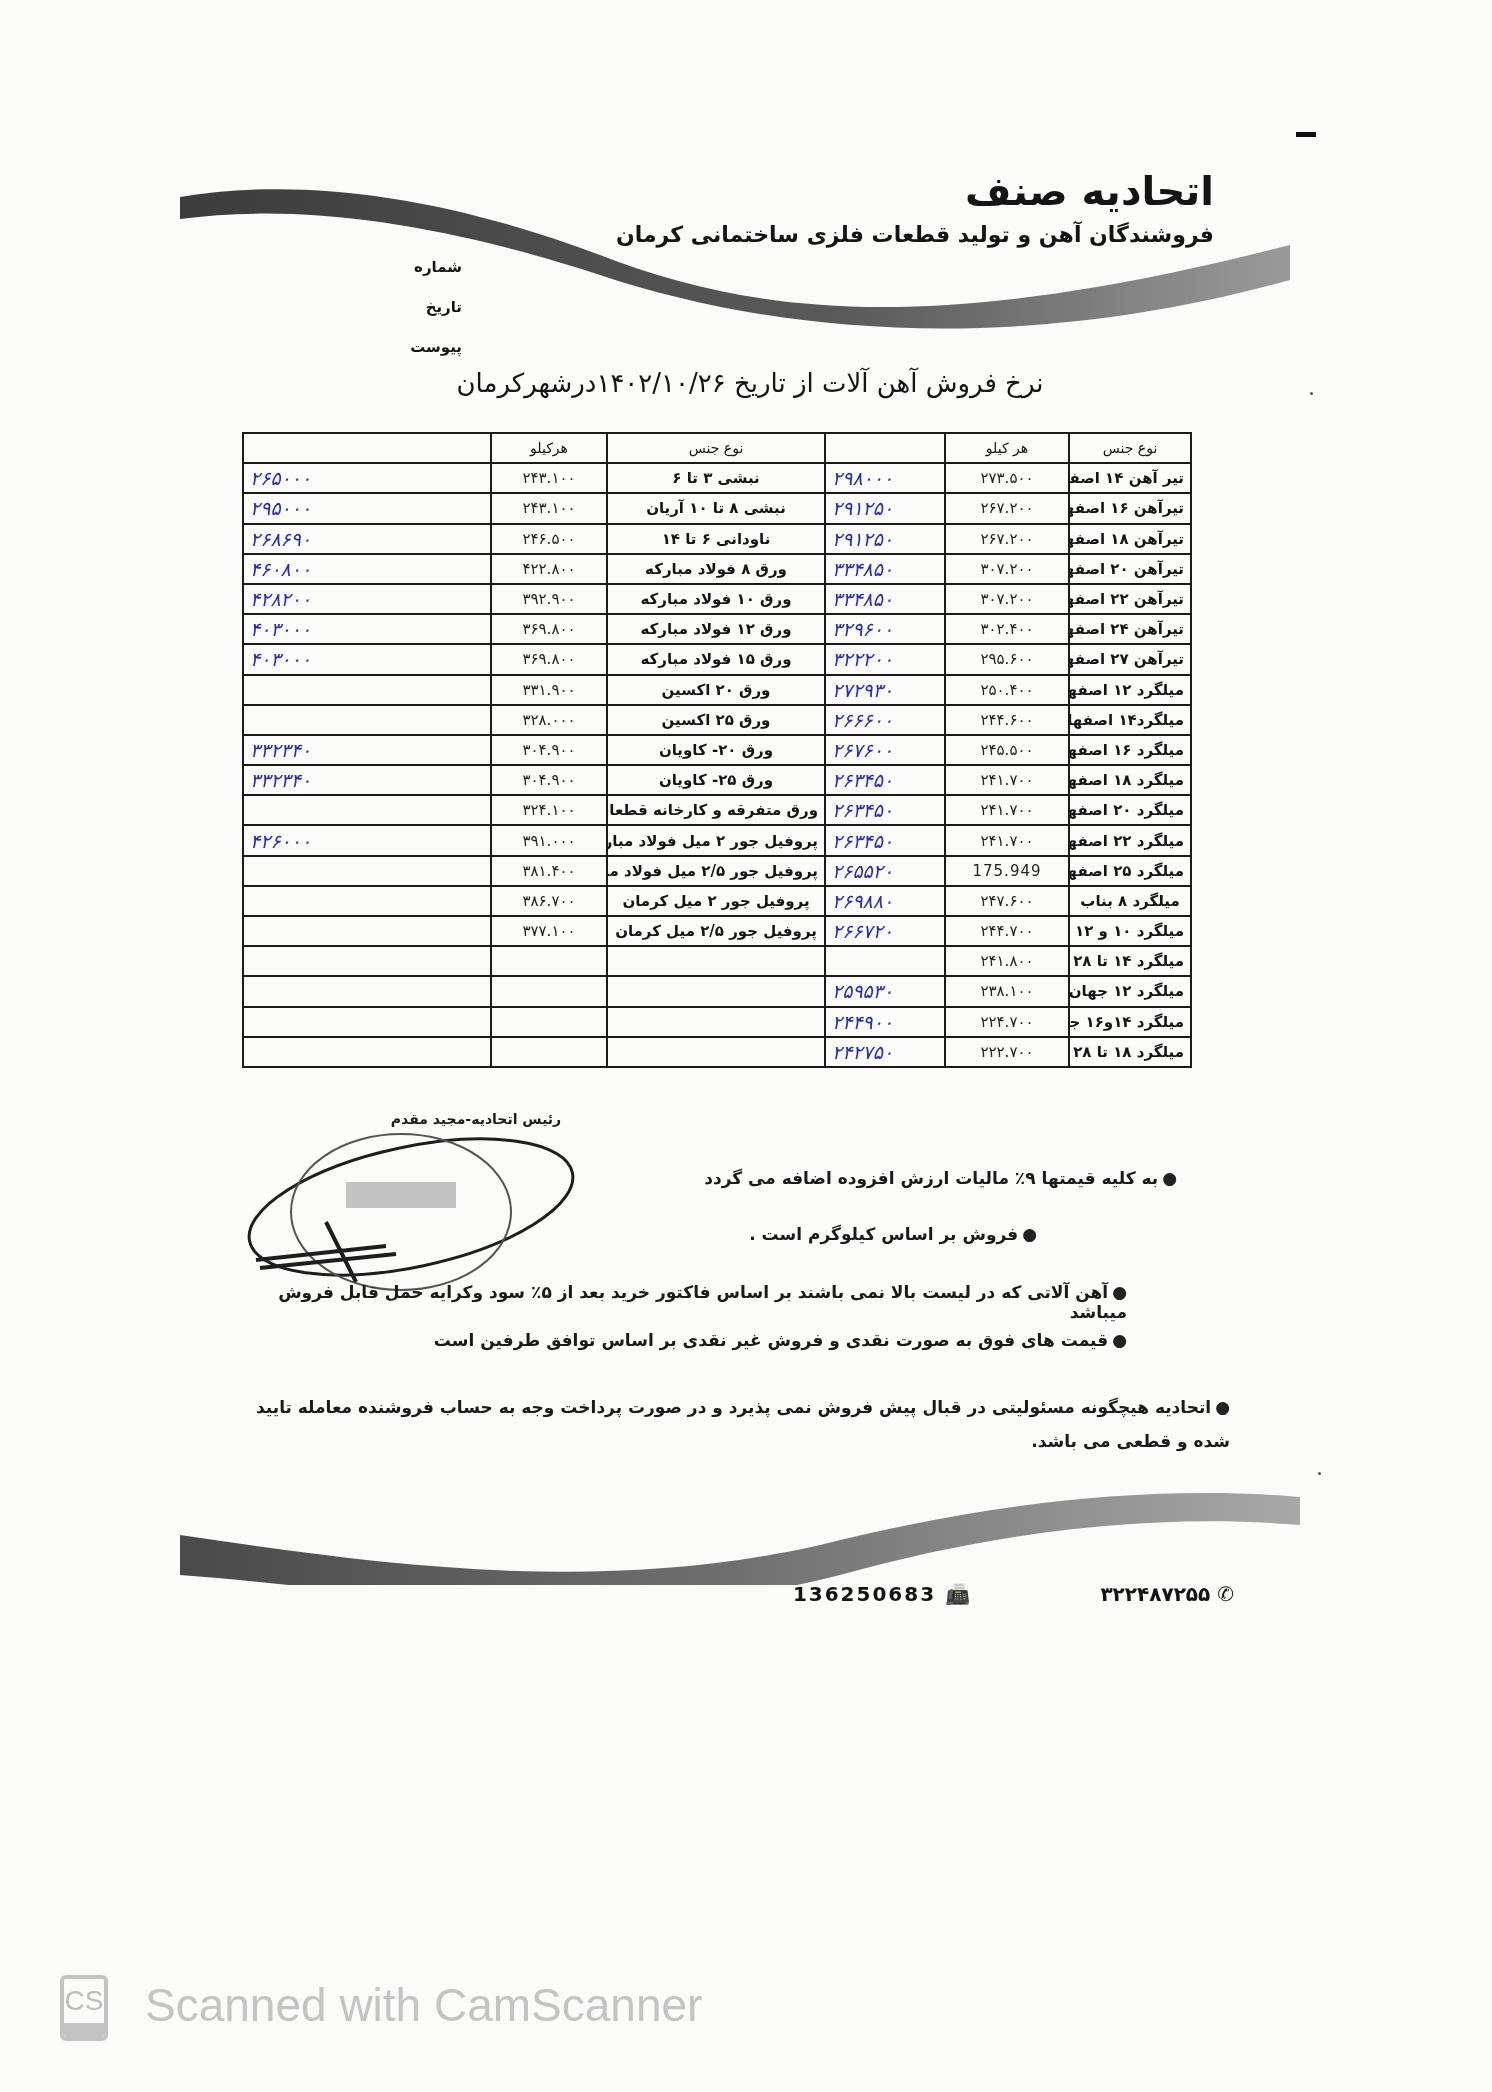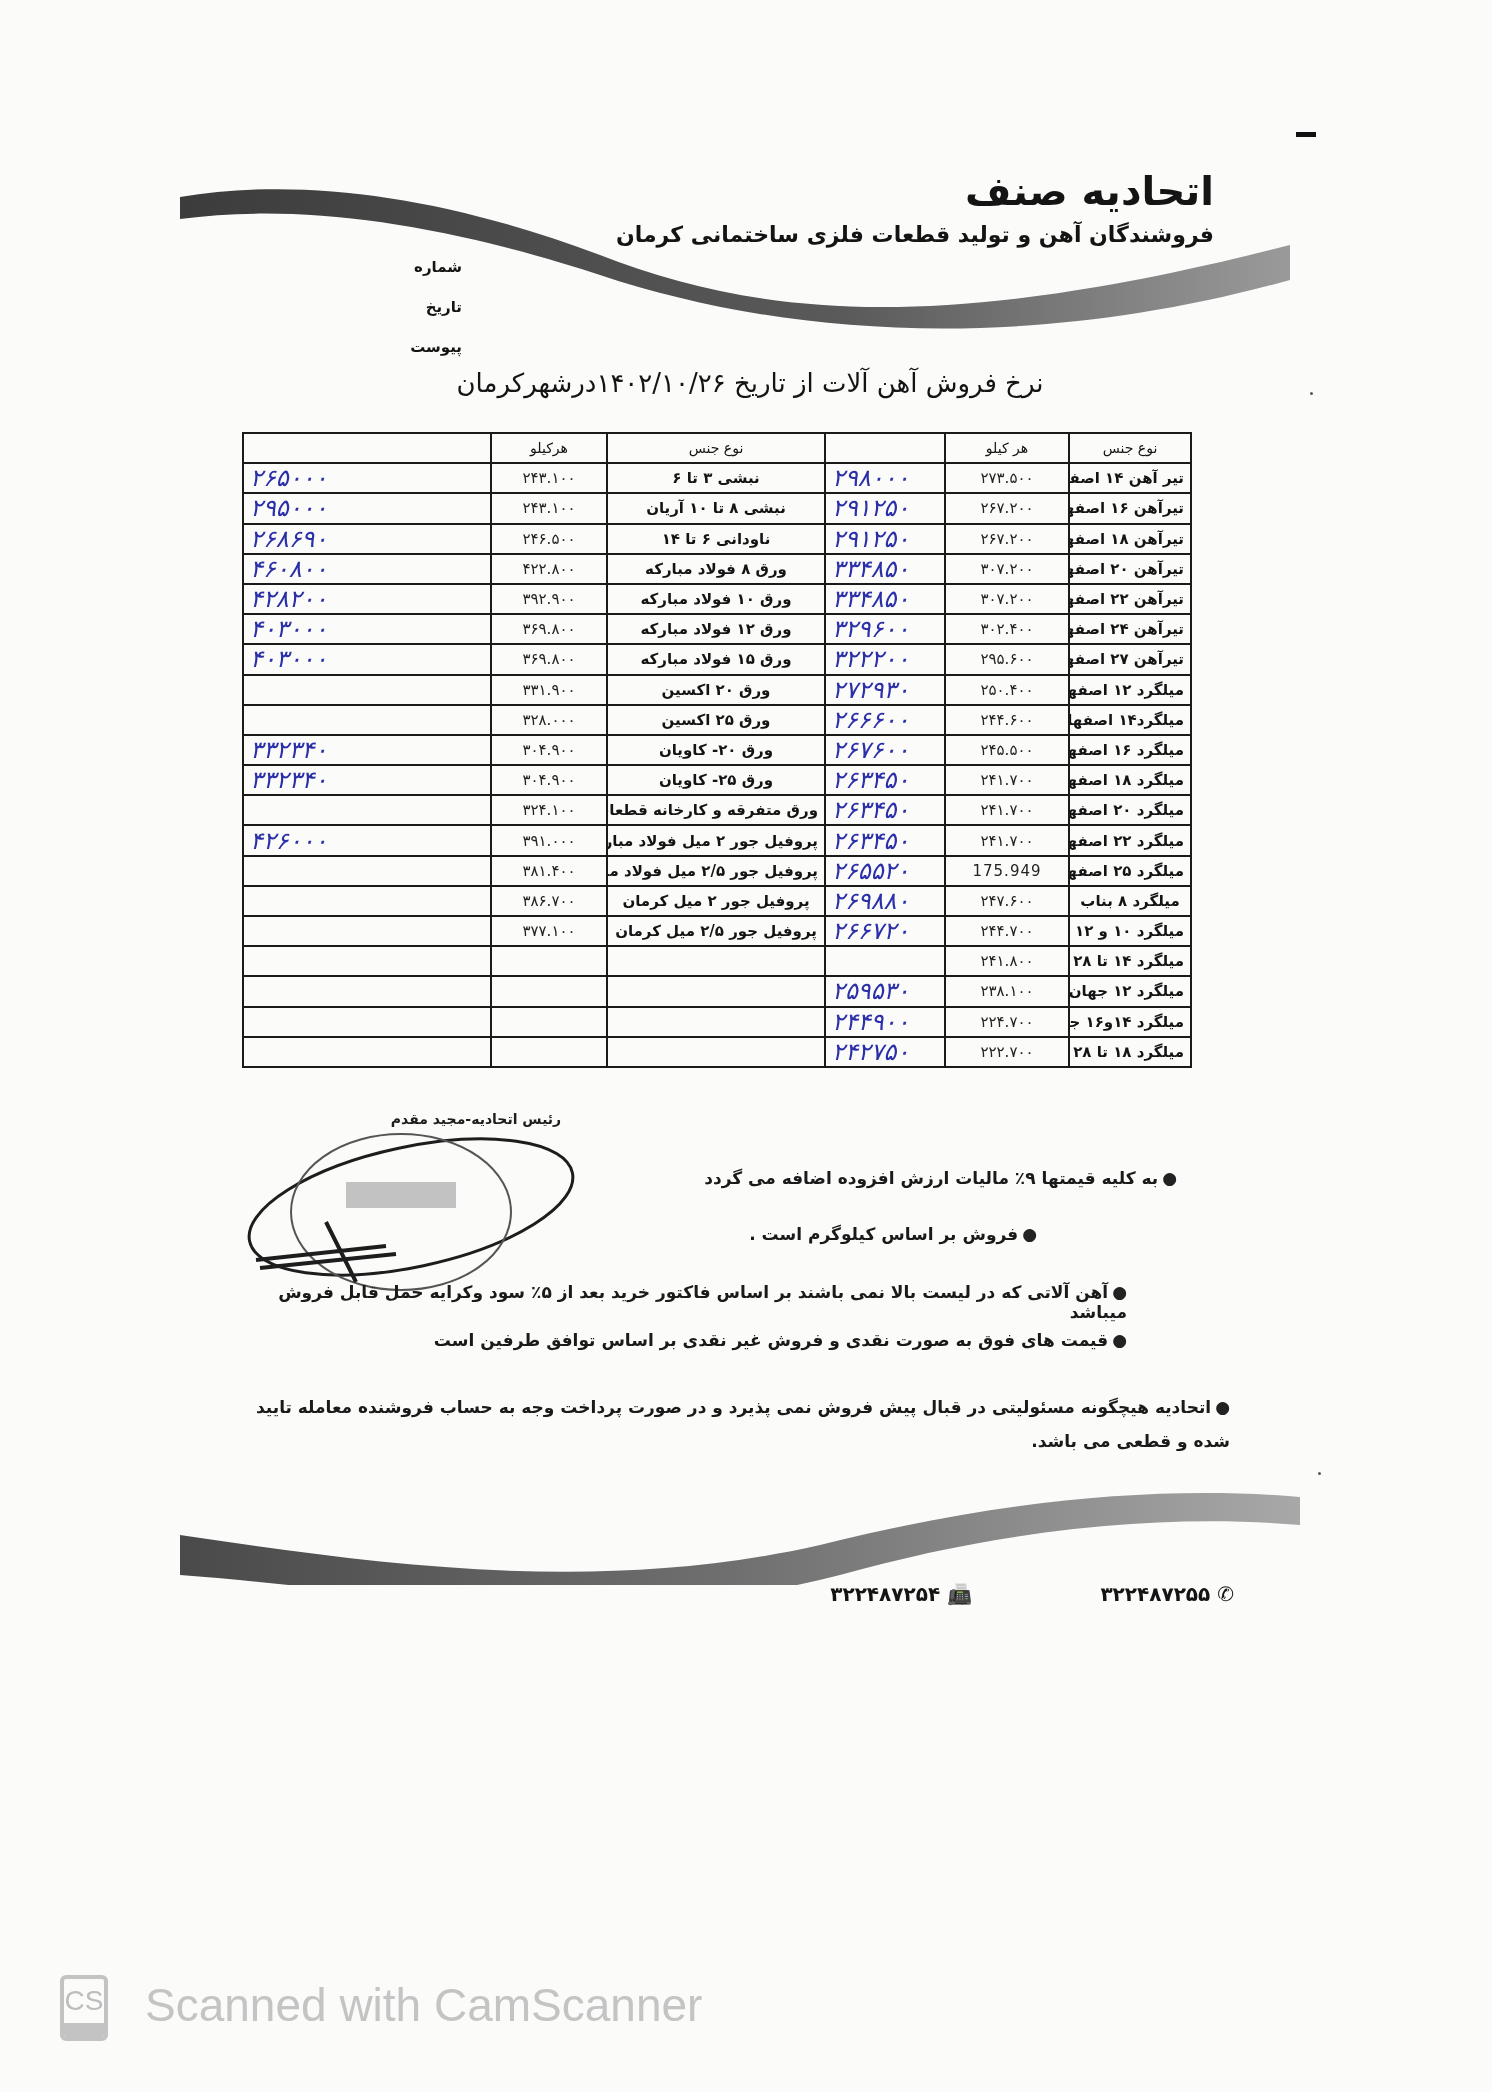--- a/index.html
+++ b/index.html
@@ -21,21 +21,21 @@
     border-collapse:collapse; direction:rtl; table-layout:fixed;
   }
   table.prices td, table.prices th {
     border:2px solid #1a1a1a; height:28.2px; padding:0 6px;
     font-size:15px; text-align:center; white-space:nowrap; overflow:hidden;
   }
   table.prices th { font-weight:normal; font-size:14px; }
   table.prices td.name { font-weight:bold; font-size:15px;margin-left:48px; }
   table.prices td.kg { font-size:15px; letter-spacing:1px; color:#222; }
   table.prices td.hw {
-    color:#2b2fa8; font-family:"DejaVu Serif", serif; font-size:24px;
+    color:#2b2fa8; font-family:"DejaVu Serif", serif; font-size:19px;
     font-style:italic; text-align:left; letter-spacing:1px;
   }
   .note { direction:rtl; font-size:17px; font-weight:bold; color:#1a1a1a; text-align:right; }
   .bullet { color:#222; margin-left:4px; }
   .stamp { left:236px; top:1112px; width:360px; height:190px; }
   .contact { top:1582px; font-size:20px; font-weight:bold; letter-spacing:2px; direction:rtl; }
   .cs-logo {
     left:60px; top:1975px; width:48px; height:66px; border:4px solid #c3c3c3;
     border-radius:6px; box-sizing:border-box; overflow:hidden;
   }
@@ -276,21 +276,21 @@
   </defs>
   <path d="M0,60 C200,90 420,120 640,70 C820,25 980,10 1120,22 L1120,50 C980,38 820,55 660,100 C430,160 200,115 0,100 Z" fill="url(#sg2)"></path>
 </svg>
 
 <div class="abs contact" style="right:258px;">
   <span>✆</span>
   <span>۳۲۲۴۸۷۲۵۵</span>
 </div>
 <div class="abs contact" style="right:520px;">
   <span>📠</span>
-  <span>۳۲۲۴۸۷۲۵۴</span>
+  <span>136250683</span>
 </div>
 
 <div class="abs dot" style="left:1310px;top:392px;"></div>
 <div class="abs dot" style="left:1318px;top:1472px;"></div>
 
 <div class="abs cs-logo">
   <span class="cs-text">CS</span>
   <div class="cs-bar"></div>
 </div>
 <div class="abs cs-label">Scanned with CamScanner</div>

